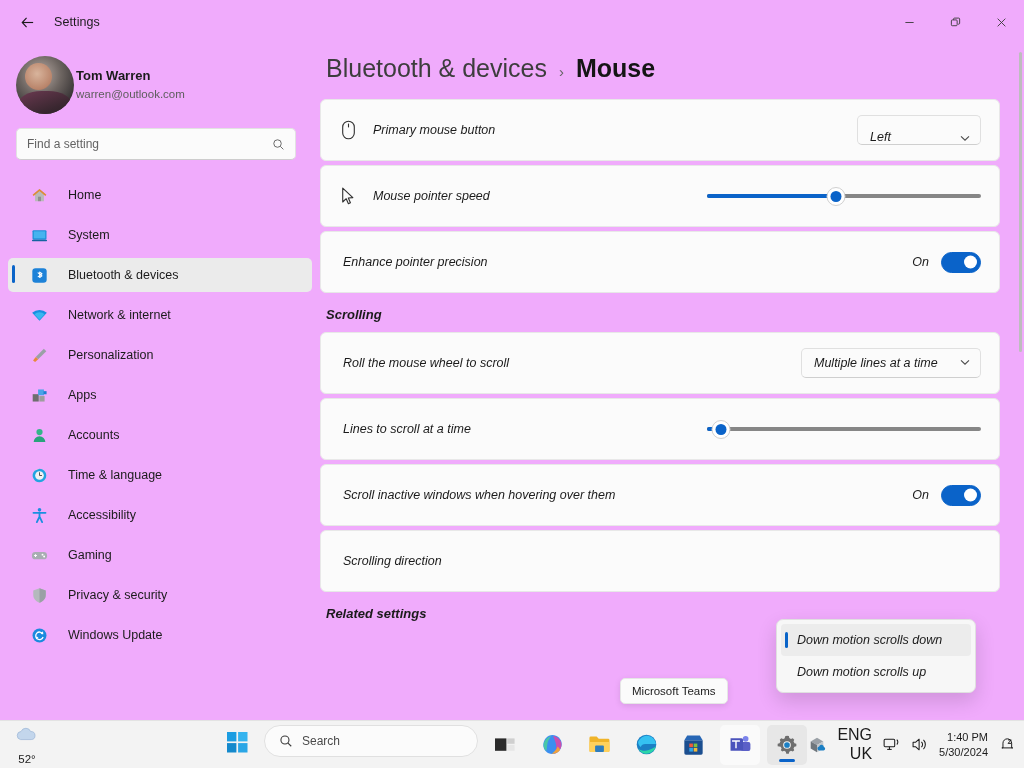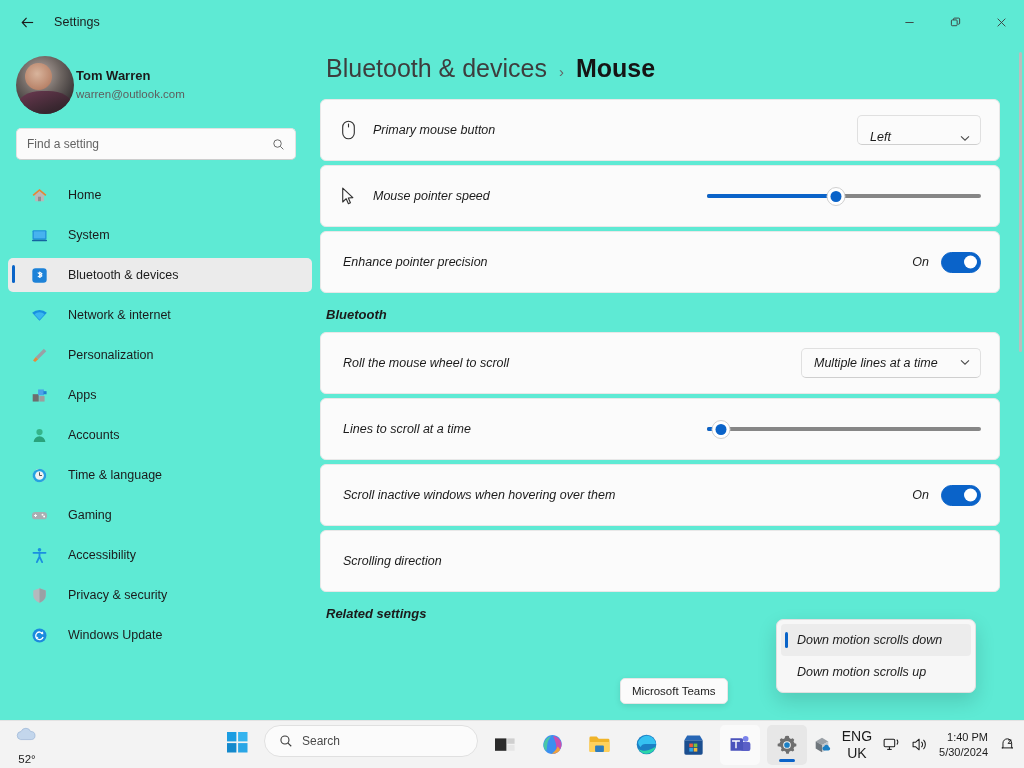--- a/index.html
+++ b/index.html
@@ -9,21 +9,21 @@
     overflow: hidden;
     background: #f3f3f3;
     color: #1b1b1b;
   }
   #app { position: relative; width: 1024px; height: 768px; }
 
   
   .window {
     position: absolute; left: 0; top: 0;
     width: 1024px; height: 720px;
-    background: #5eead4;
+    background: #f0abfc;
     display: flex; flex-direction: column;
   }
 
   
   .titlebar {
     height: 44px; flex: 0 0 44px;
     display: flex; align-items: center;
     position: relative;
   }
   .back-btn {
@@ -209,21 +209,21 @@
   .tb-btn.active::after { content: ""; position: absolute; bottom: 3px;
     left: 50%; transform: translateX(-50%); width: 16px; height: 3px;
     border-radius: 2px; background: #0a63c9; }
   .tb-search {
     width: 214px; height: 32px; border-radius: 16px;
     background: #fbfbfbdd; border: 1px solid #e0e0e0;
     display: flex; align-items: center; gap: 9px; padding: 0 14px;
     font-size: 12px; color: #4a4a4a;
   }
   .tray { position: absolute; right: 8px; display: flex; align-items: center; gap: 11px; }
-  .lang { font-size: 14px; line-height: 1.15; text-align: center; color: #1b1b1b; }
+  .lang { font-size: 16px; line-height: 1.15; text-align: right; color: #1b1b1b; }
   .clock { font-size: 11px; line-height: 1.3; text-align: right; color: #1b1b1b; }
   .trayicon { display: flex; align-items: center; justify-content: center; color: #1b1b1b; }
 </style>
 </head>
 <body>
 
 <div id="app">
 
   <div class="window">
 
@@ -359,38 +359,38 @@
                 <circle cx="9" cy="9" r="4.6" fill="#f2f2f2"></circle>
                 <path d="M9 5.6 V9 H11.6" stroke="#4a4a4a" stroke-width="1" fill="none"></path>
               </svg>
             </span>
             <span>Time &amp; language</span>
           </div>
 
           <div class="navitem">
             <span class="navicon">
               <svg width="17" height="17" viewBox="0 0 18 18">
+                <circle cx="9" cy="3" r="1.9" fill="#1a8fe0"></circle>
+                <path d="M2.6 6.2 H15.4" stroke="#1a8fe0" stroke-width="1.9" stroke-linecap="round"></path>
+                <path d="M9 6.2 V10.3 L6.2 16 M9 10.3 L11.8 16" stroke="#1a8fe0" stroke-width="1.9" fill="none" stroke-linecap="round"></path>
+              </svg>
+            </span>
+            <span>Accessibility</span>
+          </div>
+
+          <div class="navitem">
+            <span class="navicon">
+              <svg width="17" height="17" viewBox="0 0 18 18">
                 <rect x="1" y="5.4" width="16" height="7.6" rx="3.6" fill="#a8adb2"></rect>
                 <path d="M4.8 7.6 V10.6 M3.3 9.1 H6.3" stroke="#fff" stroke-width="1.1"></path>
                 <circle cx="12.2" cy="8.1" r="1" fill="#fff"></circle>
                 <circle cx="13.9" cy="10" r="1" fill="#fff"></circle>
               </svg>
             </span>
             <span>Gaming</span>
-          </div>
-
-          <div class="navitem">
-            <span class="navicon">
-              <svg width="17" height="17" viewBox="0 0 18 18">
-                <circle cx="9" cy="3" r="1.9" fill="#1a8fe0"></circle>
-                <path d="M2.6 6.2 H15.4" stroke="#1a8fe0" stroke-width="1.9" stroke-linecap="round"></path>
-                <path d="M9 6.2 V10.3 L6.2 16 M9 10.3 L11.8 16" stroke="#1a8fe0" stroke-width="1.9" fill="none" stroke-linecap="round"></path>
-              </svg>
-            </span>
-            <span>Accessibility</span>
           </div>
 
           <div class="navitem">
             <span class="navicon">
               <svg width="17" height="17" viewBox="0 0 18 18">
                 <path d="M9 1.3 L15.6 3.8 V8.6 C15.6 12.6 12.7 15.5 9 16.7 C5.3 15.5 2.4 12.6 2.4 8.6 V3.8 Z" fill="#b4b9bd"></path>
                 <path d="M9 1.3 L15.6 3.8 V8.6 C15.6 12.6 12.7 15.5 9 16.7 Z" fill="#9aa0a5"></path>
               </svg>
             </span>
             <span>Privacy &amp; security</span>
@@ -460,21 +460,21 @@
           <div class="card h72">
             <span class="rlabel" style="margin-left:6px;">Enhance pointer precision</span>
             <div class="rright">
               <span class="togglelabel">On</span>
               <div class="toggle">
                 <div class="knob"></div>
               </div>
             </div>
           </div>
 
-          <div class="sectitle">Bluetooth</div>
+          <div class="sectitle">Scrolling</div>
 
           <div class="card h72">
             <span class="rlabel" style="margin-left:6px;">Roll the mouse wheel to scroll</span>
             <div class="rright">
               <div class="combo" style="width:180px;">
                 <span>Multiple lines at a time</span>
                 <span class="chev">
                   <svg width="10" height="7" viewBox="0 0 10 7">
                       <path d="M1 1.4 L5 5.2 L9 1.4" fill="none" stroke="currentColor" stroke-width="1.1"></path>
                     </svg>

